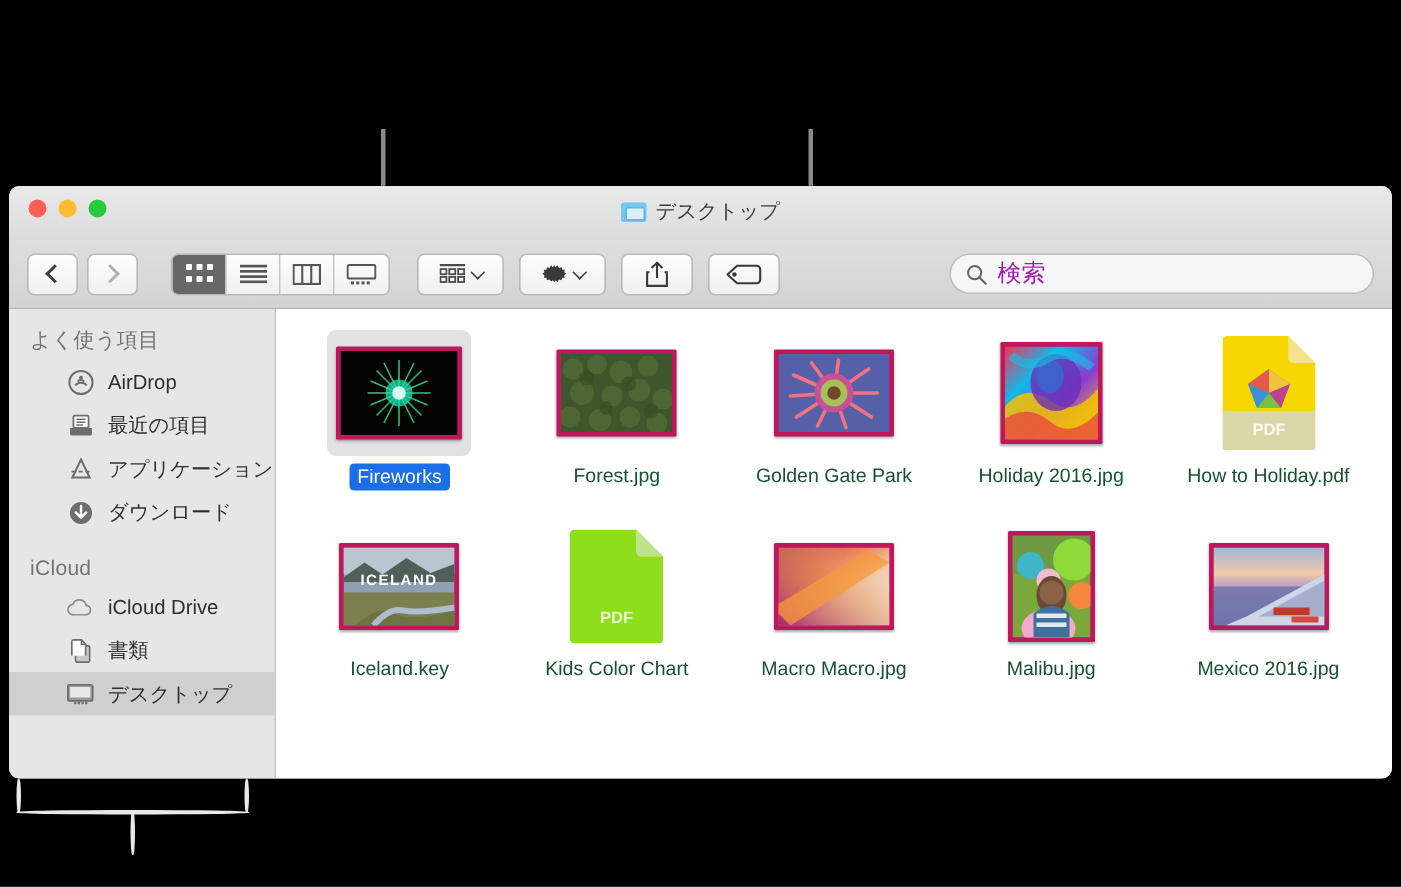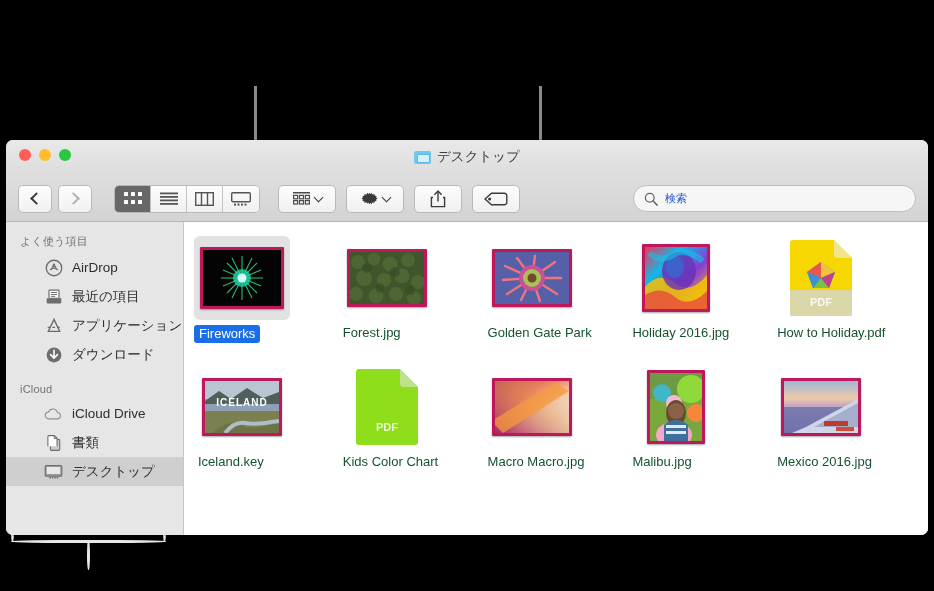--- a/index.html
+++ b/index.html
@@ -10,21 +10,21 @@
     overflow: hidden;
   }
   #stage { position: relative; width: 934px; height: 591px; background: #000; }
 
   
   .callout-line { position: absolute; background: #8a8a8a; }
   .callout-line.light { background: #e8e8e8; }
 
   
   #window {
-    position: absolute; left: 6px; top: 140px; width: 922px; height: 395px;
+    position: absolute; left: 6px; top: 124px; width: 922px; height: 395px;
     background: #fff; border-radius: 7px; overflow: hidden;
     box-shadow: 0 0 0 0.5px rgba(0,0,0,.35);
   }
   .titlebar {
     position: relative; height: 36px;
     background: linear-gradient(#e9e9e9,#dcdcdc);
     border-bottom: none;
   }
   .lights { position: absolute; left: 13px; top: 9px; display: flex; gap: 8px; }
   .light { width: 12px; height: 12px; border-radius: 50%; }
@@ -86,43 +86,43 @@
   }
   .pill.wide { min-width: 58px; }
   .pill.sq { width: 48px; padding: 0; }
   .dchev { width: 7px; height: 7px; border: solid #3a3a3a; border-width: 0 1.6px 1.6px 0; transform: rotate(45deg); margin-top: -3px; }
 
   .search {
     margin-left: auto; width: 283px; height: 27px; border-radius: 13.5px;
     background: #f6f6f6; border: 1px solid #bdbdbd;
     display: flex; align-items: center; padding: 0 10px; gap: 7px;
   }
-  .search-ph { font-size: 11px; color: #1d4ed8; }
+  .search-ph { font-size: 16px; color: #a21caf; }
 
   .body { display: flex; height: calc(100% - 82px); }
 
   
   .sidebar {
     width: 178px; flex: none; background: #e6e6e6;
     border-right: 1px solid #c6c6c6; padding-top: 8px;
   }
   .sb-head {
-    font-size: 11px; color: #737373; padding: 4px 0 4px 14px; letter-spacing: .2px;
+    font-size: 14px; color: #737373; padding: 4px 0 4px 14px; letter-spacing: .2px;
   }
   .sb-item {
     display: flex; align-items: center; gap: 9px;
     height: 29px; padding-left: 38px; font-size: 13.5px; color: #2e2e2e;
   }
   .sb-item.selected { background: #cfcfcf; }
   .sb-ico { width: 19px; height: 19px; flex: none; display:flex; align-items:center; justify-content:center; }
 
   
   .content { flex: 1; background: #fff; padding: 8px 0 0 0; position: relative; }
   .grid { display: grid; grid-template-columns: repeat(5, 1fr); row-gap: 22px; padding: 6px 10px; }
-  .cell { display: flex; flex-direction: column; align-items: flex-start; }
+  .cell { display: flex; flex-direction: column; align-items: center; }
   .thumb-wrap {
     width: 96px; height: 84px; border-radius: 6px;
     display: flex; align-items: center; justify-content: center;
   }
   .thumb-wrap.sel { background: #e2e2e2; }
   .photo {
     background: #be185d; padding: 3px; border-radius: 1px;
     box-shadow: 0 1px 2px rgba(0,0,0,.35);
     display: flex; align-items: center; justify-content: center;
   }

